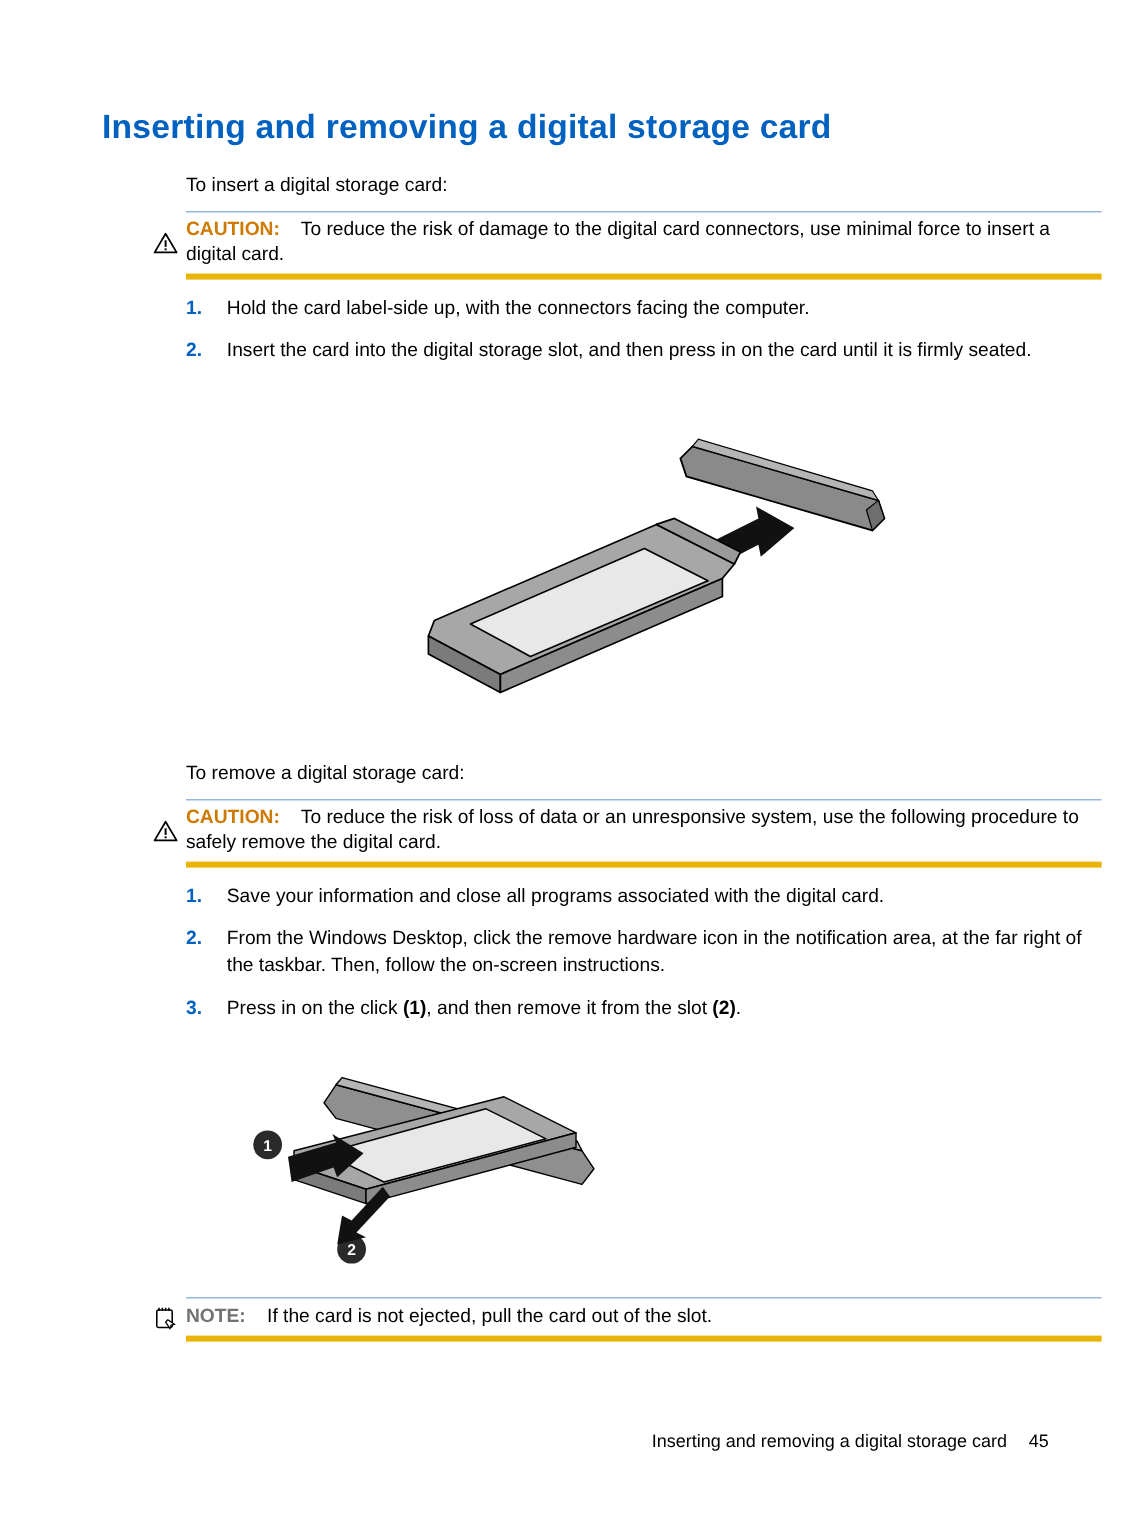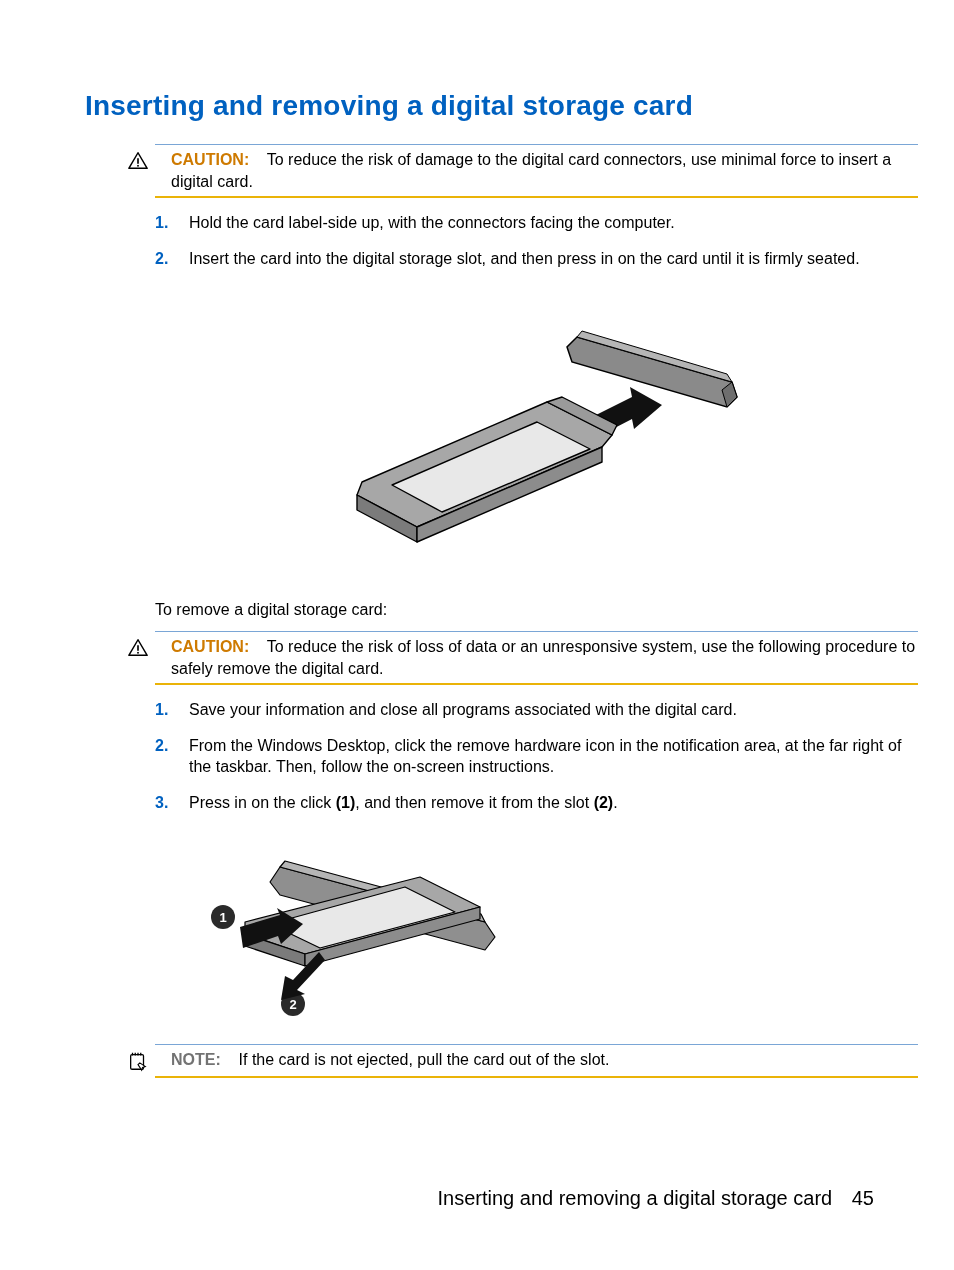--- a/index.html
+++ b/index.html
@@ -30,26 +30,26 @@
   }
   .indent {
     margin-left: 70px;
   }
   .para {
     margin: 0 0 10px 0;
     line-height: 1.35;
   }
   .callout {
     border-top: 1px solid #7aa6d6;
-    border-bottom: 2px solid #eab308;
+    border-bottom: 5px solid #eab308;
     padding: 4px 0 4px 0;
     margin: 6px 0 14px 0;
     display: flex;
-    align-items: flex-start;
-    gap: 22px;
+    align-items: center;
+    gap: 6px;
   }
   .callout .icon {
     flex: 0 0 22px;
     width: 22px;
     height: 22px;
     margin-left: -28px;
     margin-top: 1px;
   }
   .callout .text {
     flex: 1 1 auto;
@@ -86,34 +86,35 @@
   .figure {
     display: flex;
     justify-content: center;
     margin: 18px 0 22px 0;
   }
   .figure svg { display: block; }
   .footer {
     position: absolute;
     bottom: 60px;
     right: 80px;
-    font-size: 20px;
+    font-size: 15px;
     color: #000;
   }
   .footer .pnum { margin-left: 14px; }
 </style>
 </head>
 <body>
 
 <div class="page">
 
   <h1 class="title">Inserting and removing a digital storage card</h1>
 
   <div class="indent">
 
+    <p class="para">To insert a digital storage card:</p>
 
     <div class="callout">
       <span class="icon">
         <svg viewBox="0 0 24 24" width="22" height="22">
           <path d="M12 3 L22 20 L2 20 Z" fill="none" stroke="#000" stroke-width="1.6" stroke-linejoin="round"></path>
           <rect x="11.1" y="9" width="1.8" height="6" fill="#000"></rect>
           <rect x="11.1" y="16.3" width="1.8" height="1.8" fill="#000"></rect>
         </svg>
       </span>
       <div class="text">

